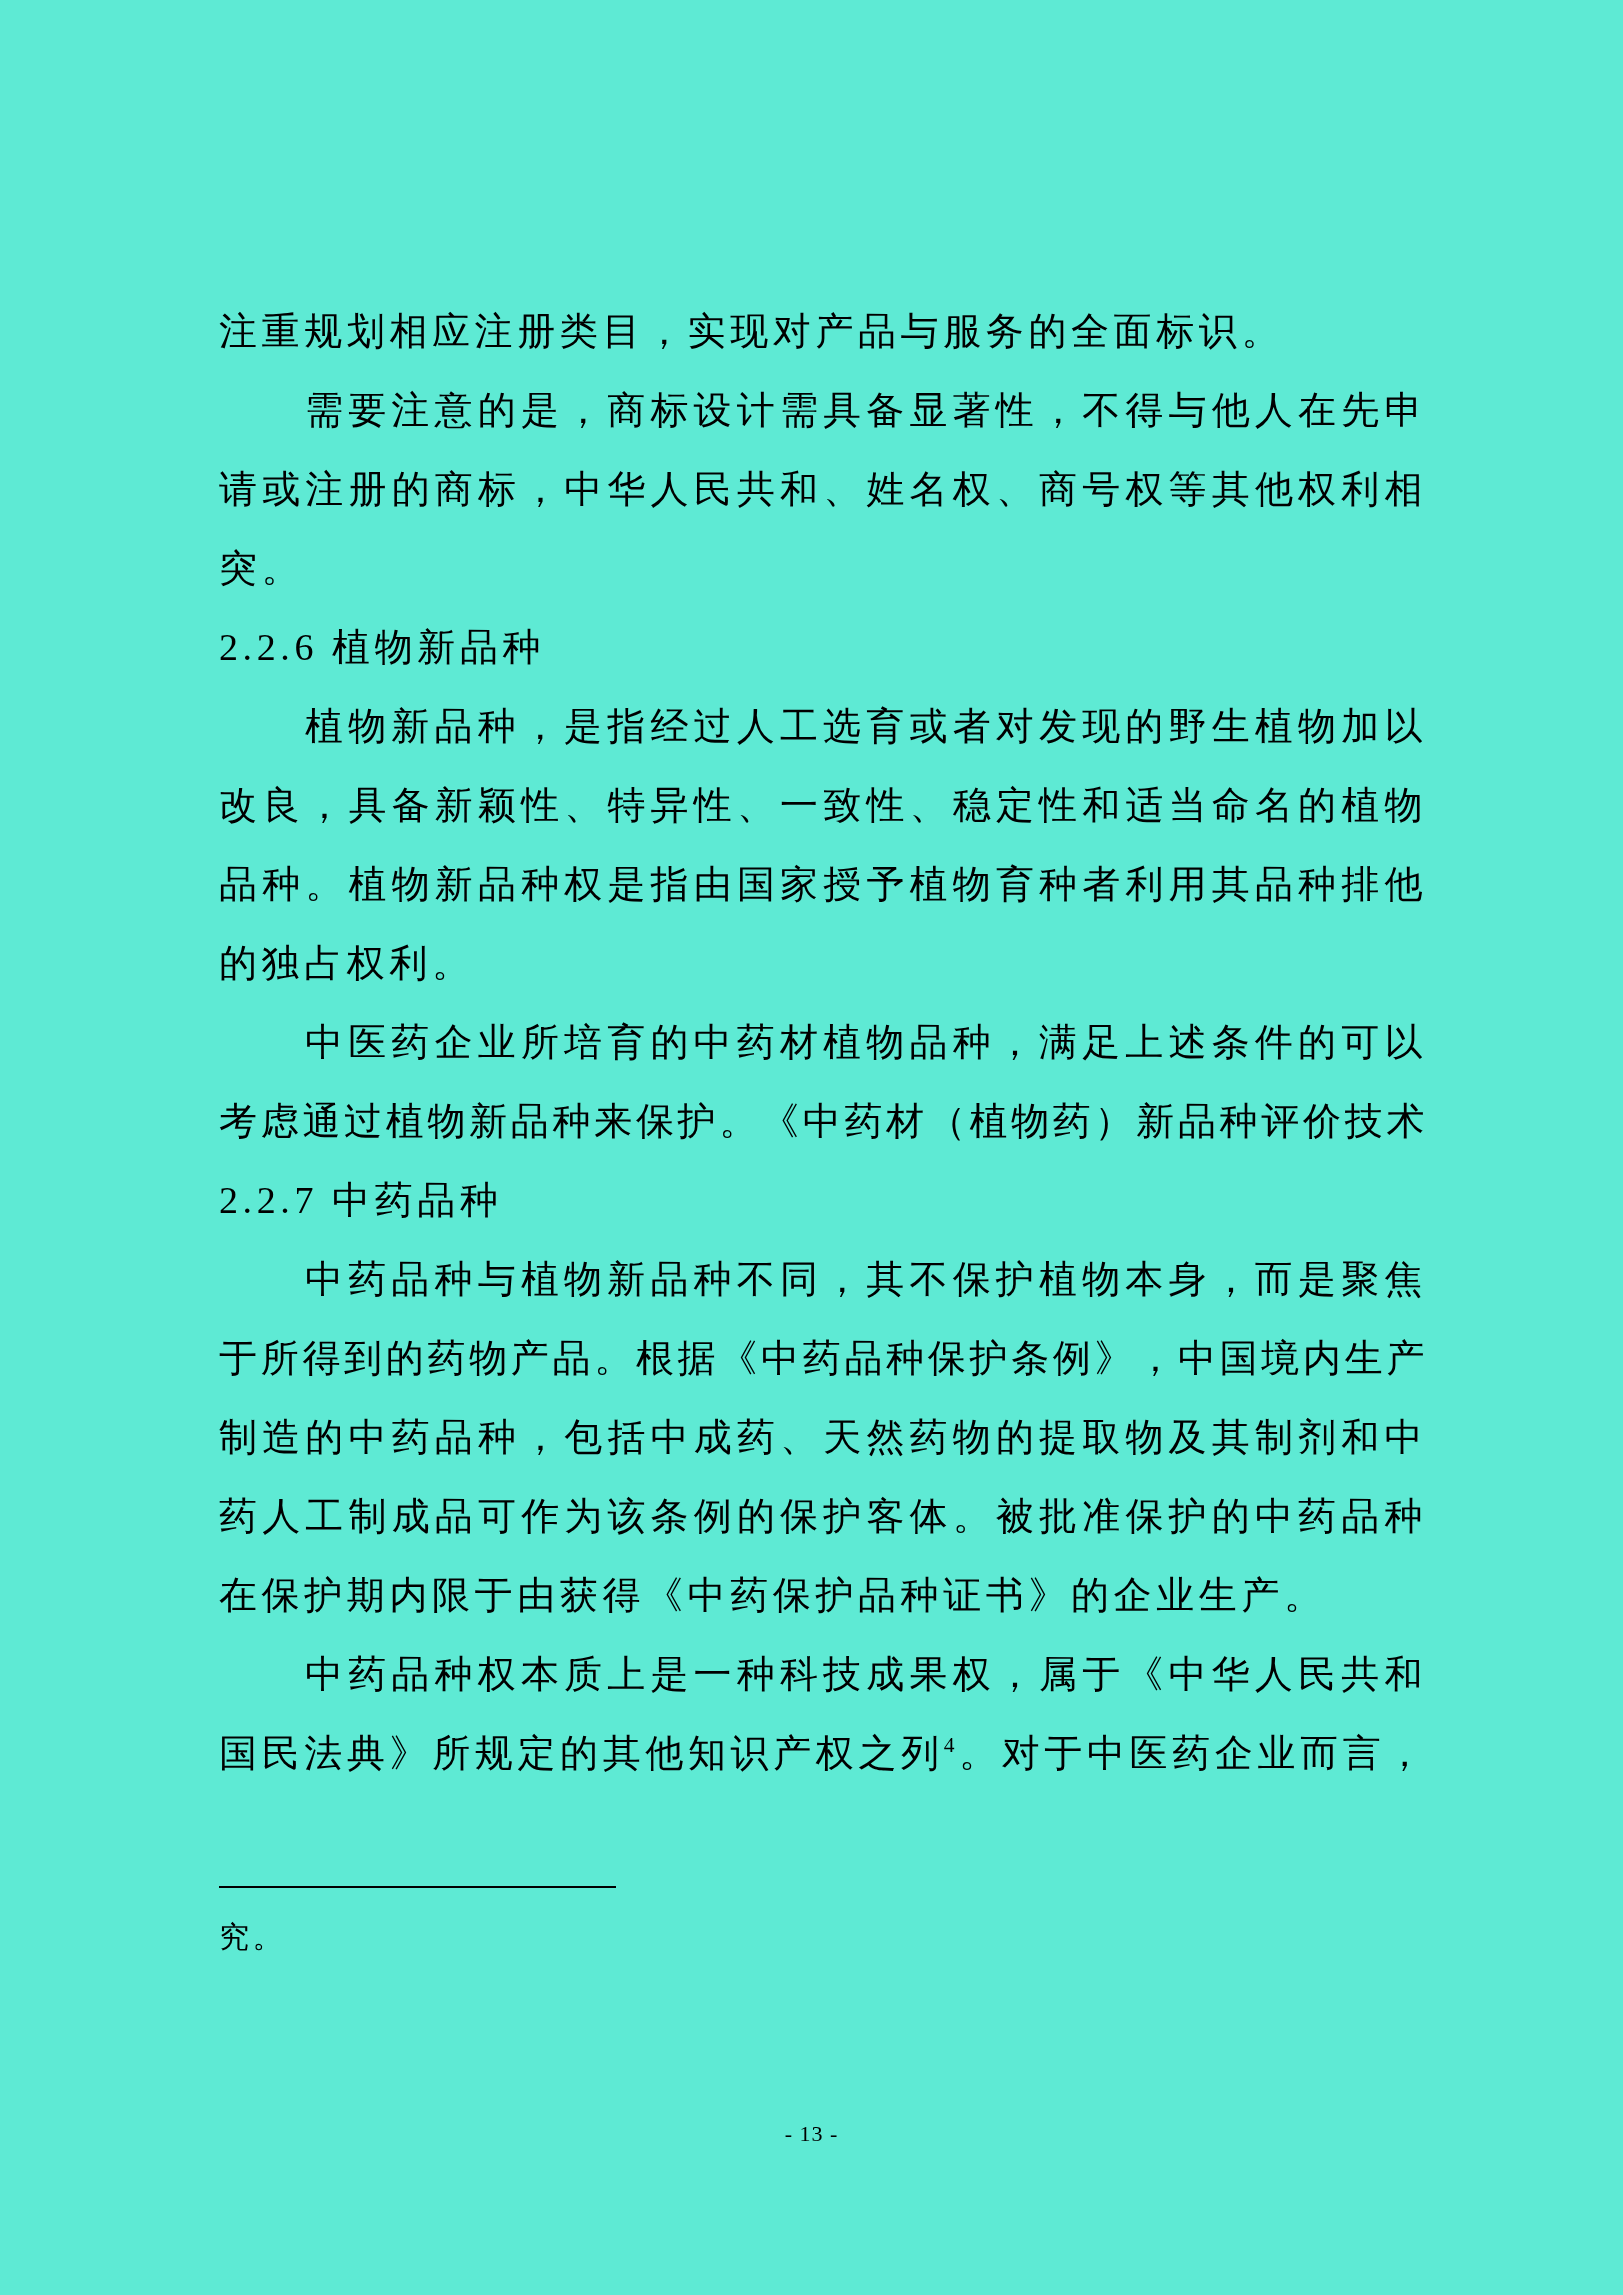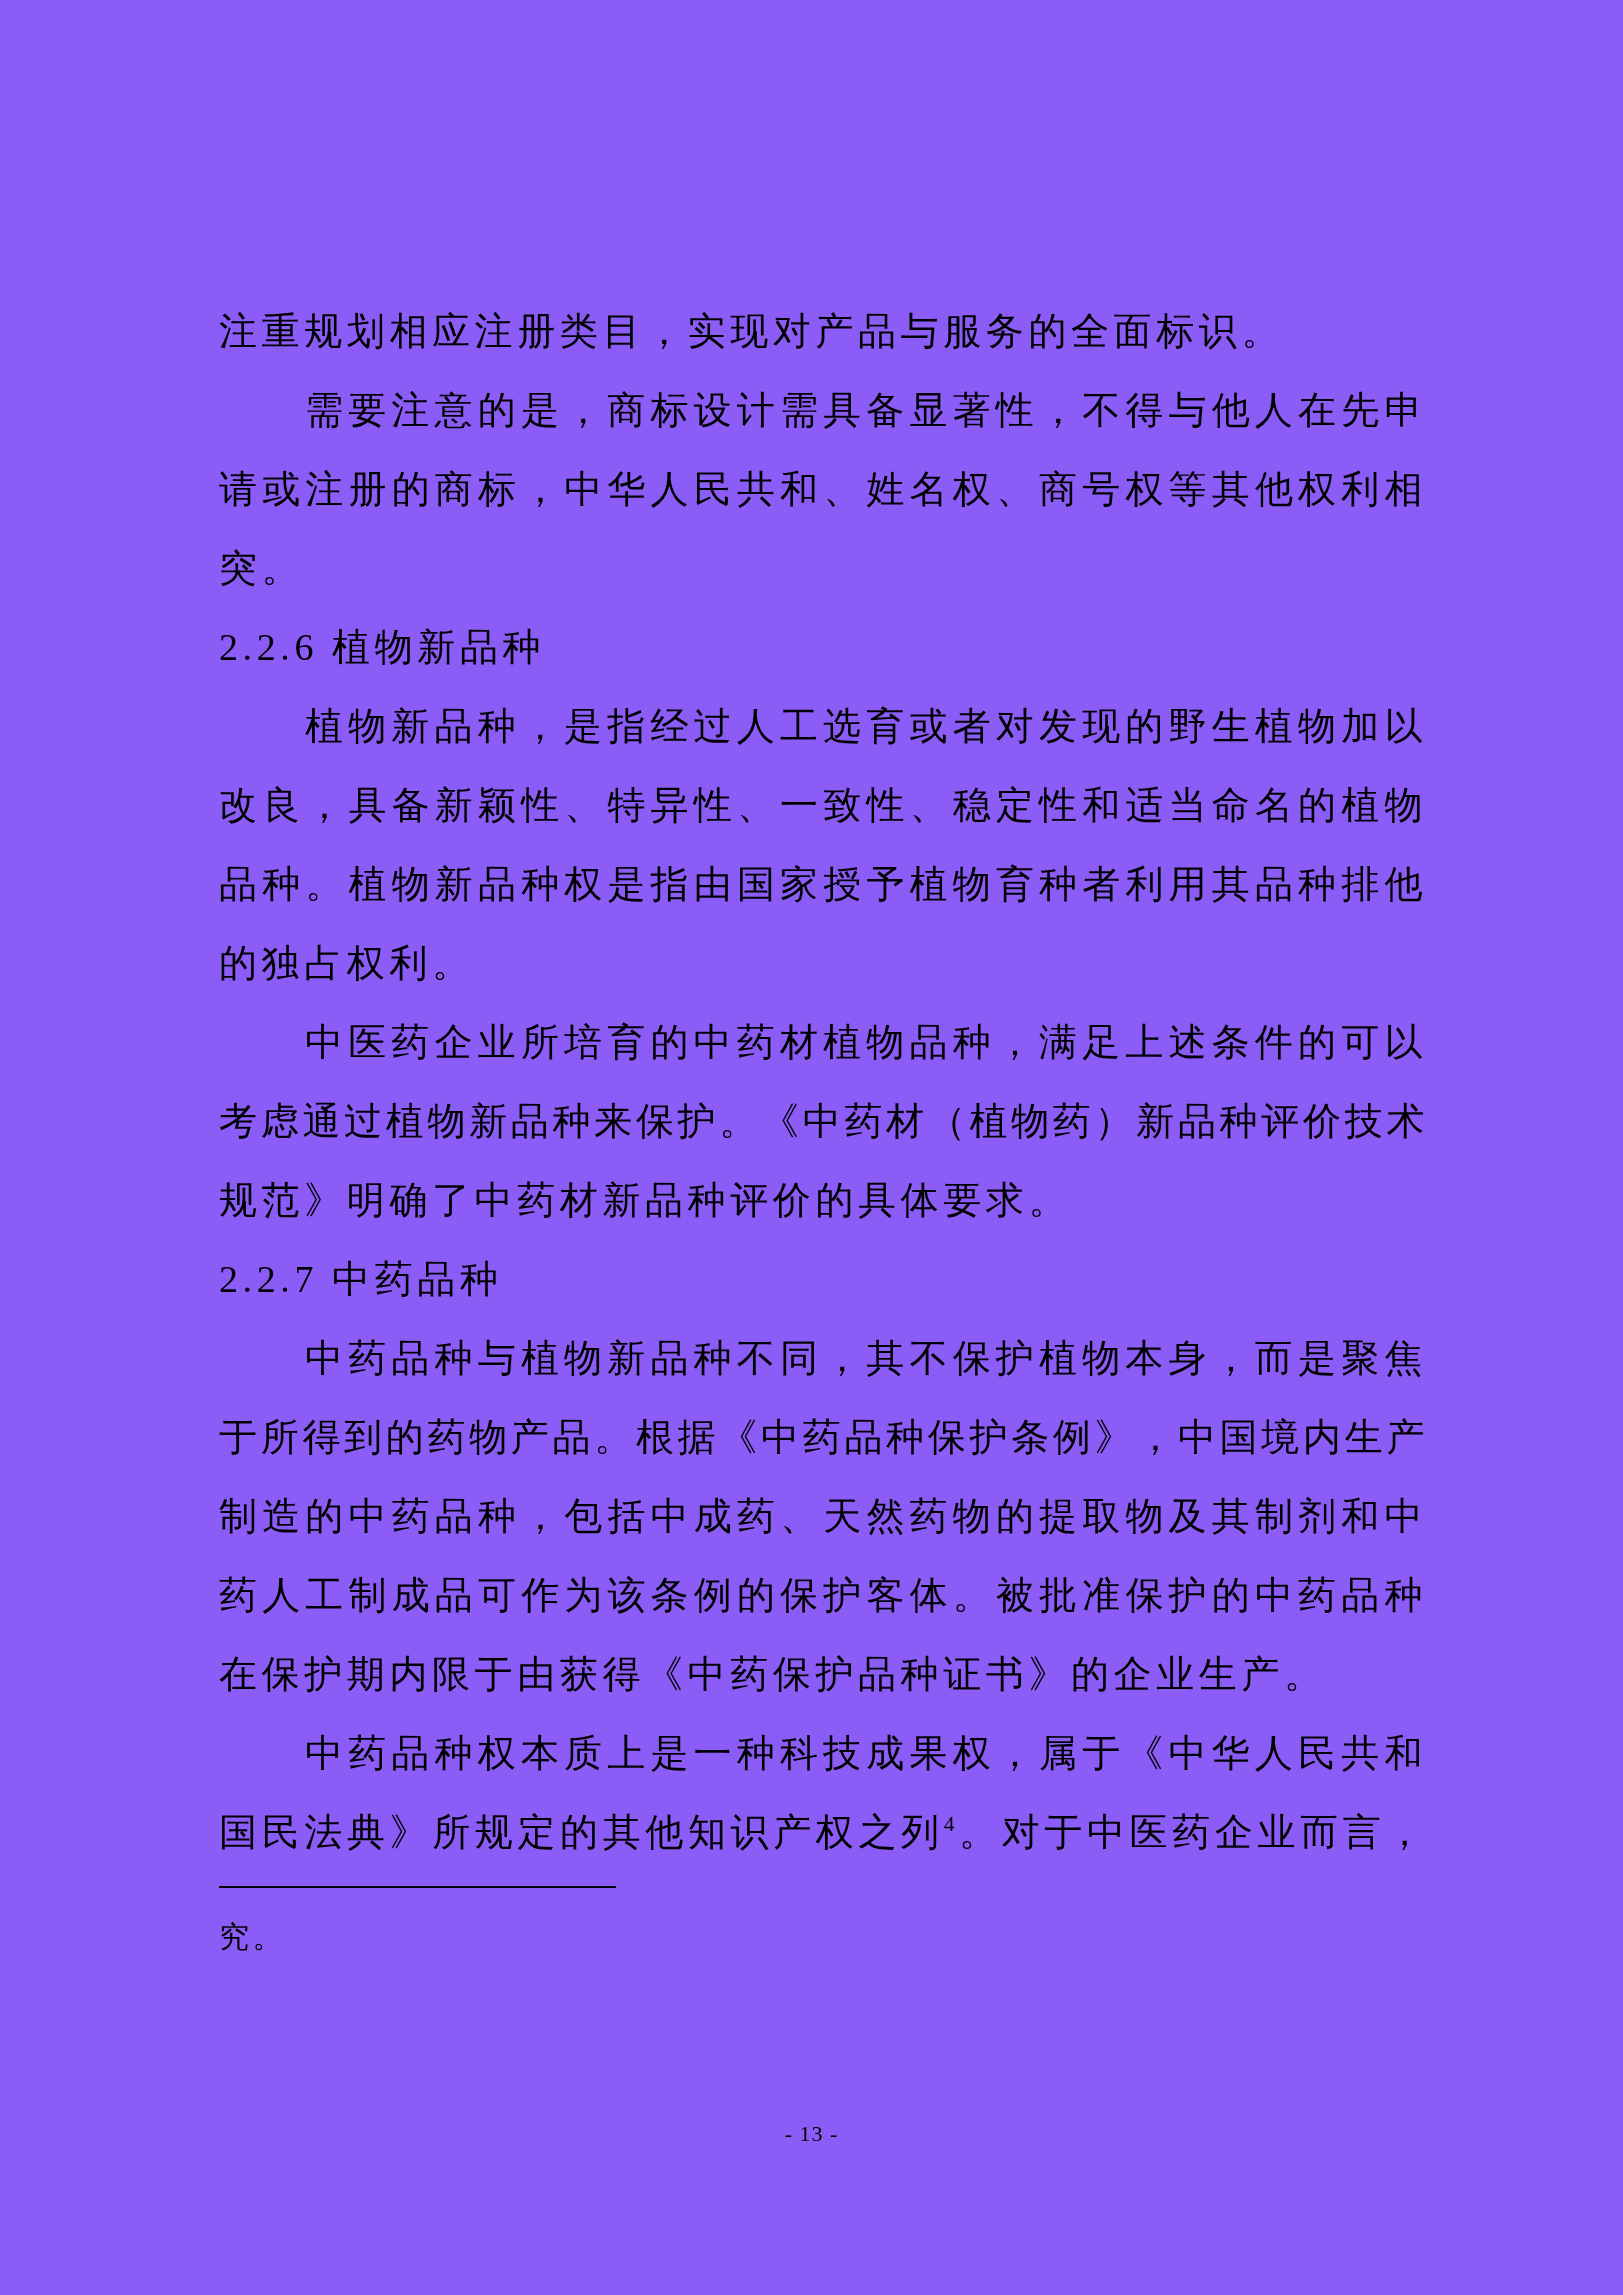--- a/index.html
+++ b/index.html
@@ -4,21 +4,21 @@
 <style>
   html, body {
     margin: 0;
     padding: 0;
     background: #ffffff;
   }
   .page {
     position: relative;
     width: 1623px;
     height: 2295px;
-    background: #8b5cf6;
+    background: #5eead4;
     color: #000000;
     font-family: "Liberation Serif", "DejaVu Serif", serif;
     overflow: hidden;
   }
   .text-column {
     position: absolute;
     left: 219px;
     top: 292px;
     width: 1208px;
   }
@@ -97,21 +97,20 @@
     <div class="line ind">需要注意的是，商标设计需具备显著性，不得与他人在先申</div>
     <div class="line">请或注册的商标，中华人民共和、姓名权、商号权等其他权利相冲</div>
     <div class="line end">突。</div>
     <div class="line head">2.2.6 植物新品种</div>
     <div class="line ind">植物新品种，是指经过人工选育或者对发现的野生植物加以</div>
     <div class="line">改良，具备新颖性、特异性、一致性、稳定性和适当命名的植物</div>
     <div class="line">品种。植物新品种权是指由国家授予植物育种者利用其品种排他</div>
     <div class="line end">的独占权利。</div>
     <div class="line ind">中医药企业所培育的中药材植物品种，满足上述条件的可以</div>
     <div class="line tight">考虑通过植物新品种来保护。《中药材（植物药）新品种评价技术</div>
-    <div class="line end">规范》明确了中药材新品种评价的具体要求。</div>
     <div class="line head">2.2.7 中药品种</div>
     <div class="line ind">中药品种与植物新品种不同，其不保护植物本身，而是聚焦</div>
     <div class="line tight">于所得到的药物产品。根据《中药品种保护条例》，中国境内生产</div>
     <div class="line">制造的中药品种，包括中成药、天然药物的提取物及其制剂和中</div>
     <div class="line">药人工制成品可作为该条例的保护客体。被批准保护的中药品种</div>
     <div class="line end">在保护期内限于由获得《中药保护品种证书》的企业生产。</div>
     <div class="line ind">中药品种权本质上是一种科技成果权，属于《中华人民共和</div>
     <div class="line l20">
       <span>国民法典》所规定的其他知识产权之列</span><span class="sup-ref">4</span><span>。对于中医药企业而言，</span>
     </div>

